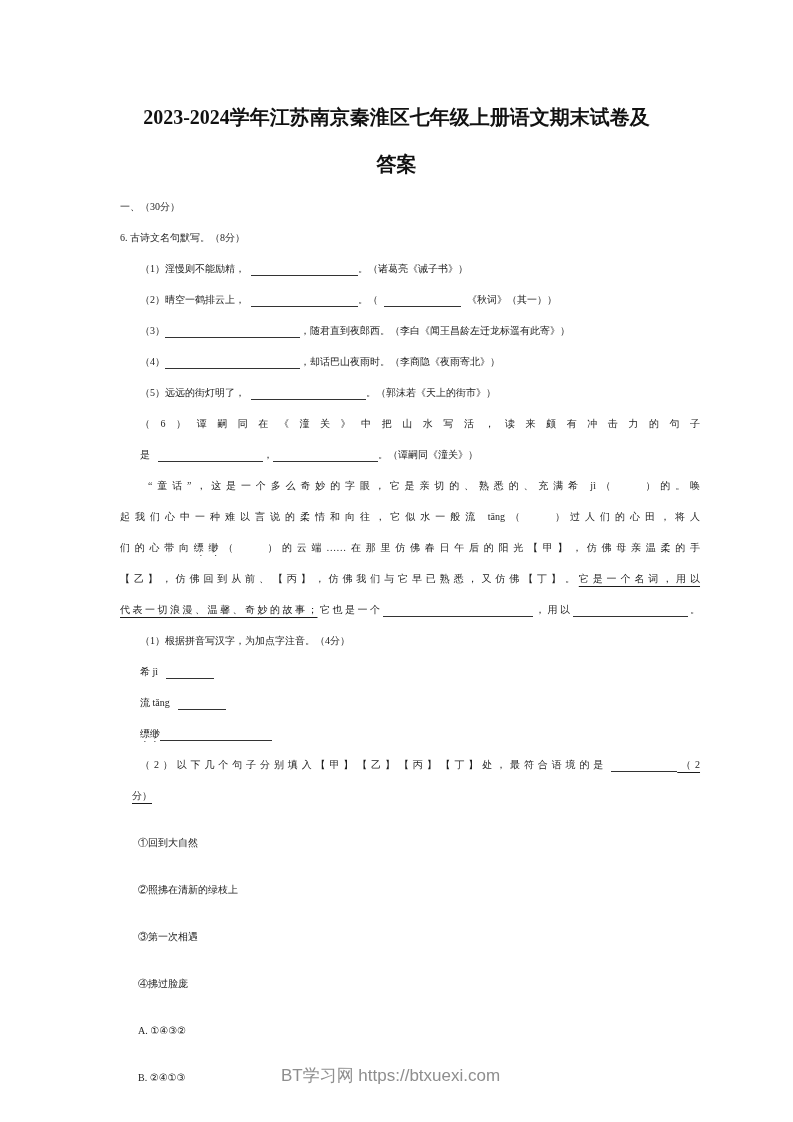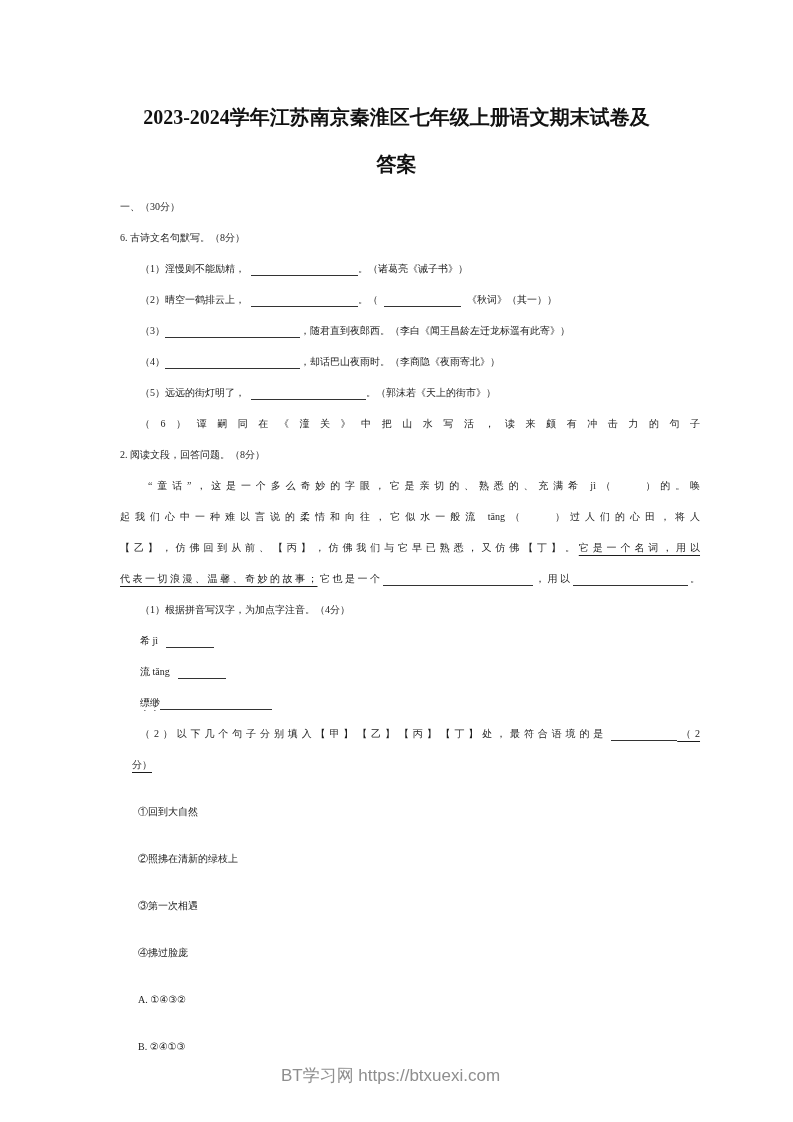--- a/index.html
+++ b/index.html
@@ -69,23 +69,24 @@
 
   <div class="doc-body">
       <div class="line"><span>一、（30分）</span></div>
       <div class="line"><span>6. 古诗文名句默写。（8分）</span></div>
       <div class="line ind"><span>（1）淫慢则不能励精，</span><span class="blank" style="width: 107px; margin-left: 6px;"></span><span>。（诸葛亮《诫子书》）</span></div>
       <div class="line ind"><span>（2）晴空一鹤排云上，</span><span class="blank" style="width: 107px; margin-left: 6px;"></span><span>。（</span><span class="blank" style="width: 77px; margin-left: 6px;"></span><span style="margin-left: 6px;">《秋词》（其一））</span></div>
       <div class="line ind"><span>（3）</span><span class="blank" style="width: 135px;"></span><span>，随君直到夜郎西。（李白《闻王昌龄左迁龙标遥有此寄》）</span></div>
       <div class="line ind"><span>（4）</span><span class="blank" style="width: 135px;"></span><span>，却话巴山夜雨时。（李商隐《夜雨寄北》）</span></div>
       <div class="line ind"><span>（5）远远的街灯明了，</span><span class="blank" style="width: 115px; margin-left: 6px;"></span><span>。（郭沫若《天上的街市》）</span></div>
       <div class="line ind just"><span>（6）谭嗣同在《潼关》中把山水写活，读来颇有冲击力的句子</span></div>
-      <div class="line"><span>2. 阅读文段，回答问题。（8分）</span></div>
+      <div class="line ind"><span>是</span><span class="blank" style="width: 105px; margin-left: 8px;"></span><span>，</span><span class="blank" style="width: 105px;"></span><span>。（谭嗣同《潼关》）</span></div>
       <div class="line just ti"><span>“童话”，这是一个多么奇妙的字眼，它是亲切的、熟悉的、充满希 jì（　　）的。唤</span></div>
       <div class="line just"><span>起我们心中一种难以言说的柔情和向往，它似水一般流 tāng（　　）过人们的心田，将人</span></div>
+      <div class="line just"><span>们的心带向</span><span class="dots">缥缈</span><span>（　　）的云端……在那里仿佛春日午后的阳光【甲】，仿佛母亲温柔的手</span></div>
       <div class="line just"><span>【乙】，仿佛回到从前、【丙】，仿佛我们与它早已熟悉，又仿佛【丁】。</span><span class="u">它是一个名词，用以</span></div>
       <div class="line just"><span class="u">代表一切浪漫、温馨、奇妙的故事；</span><span>它也是一个</span><span class="blank" style="width: 150px;"></span><span>，用以</span><span class="blank" style="width: 115px;"></span><span>。</span></div>
       <div class="line ind"><span>（1）根据拼音写汉字，为加点字注音。（4分）</span></div>
       <div class="line ind"><span>希 jì</span><span class="blank" style="width: 48px; margin-left: 8px;"></span></div>
       <div class="line ind"><span>流 tǎng</span><span class="blank" style="width: 48px; margin-left: 8px;"></span></div>
       <div class="line ind"><span class="dots">缥缈</span><span class="blank" style="width: 112px;"></span></div>
       <div class="line ind just"><span>（2）以下几个句子分别填入【甲】【乙】【丙】【丁】处，最符合语境的是</span><span class="blank" style="width: 66px; margin-left: 4px;"></span><span class="u">（2</span></div>
       <div class="line cont2"><span class="u">分）</span></div>
       <div class="line opt"><span>①回到大自然</span></div>
       <div class="line opt"><span>②照拂在清新的绿枝上</span></div>

